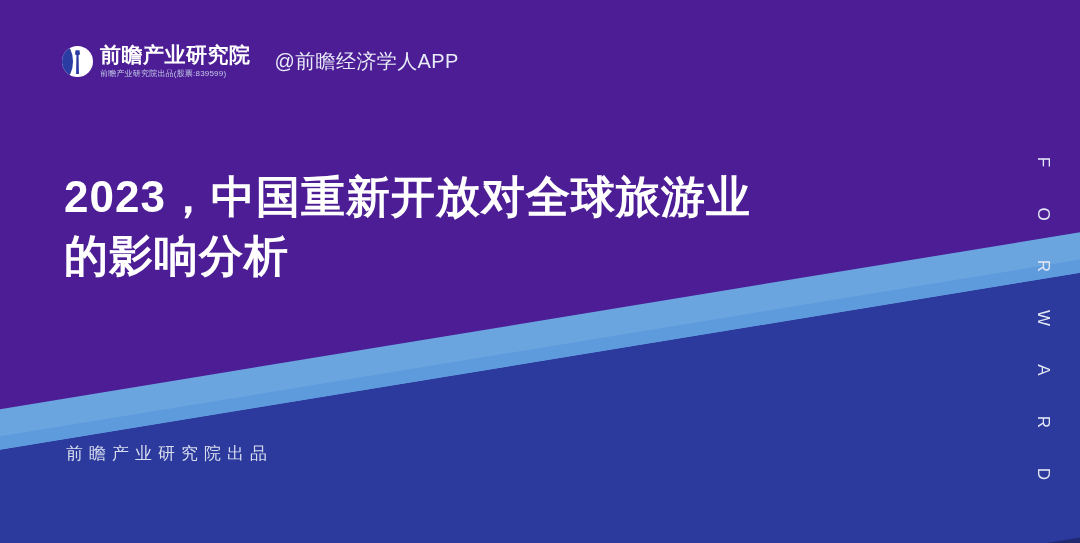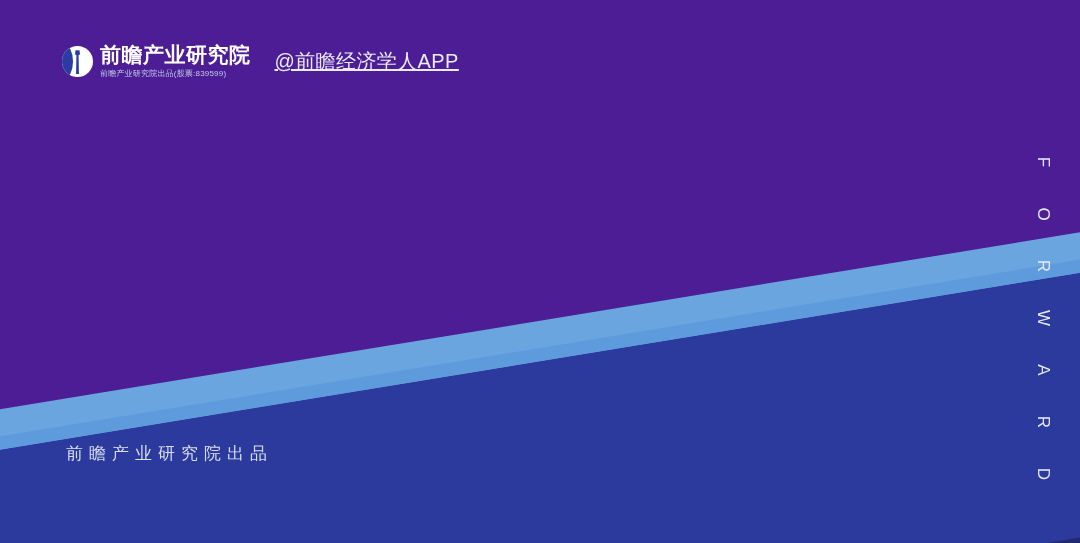--- a/index.html
+++ b/index.html
@@ -94,21 +94,20 @@
     line-height:1.5;
     white-space:nowrap;
     margin-top:1px;
   }
   .app-handle {
     color:#e9ecf8;
     font-size:20px;
     letter-spacing:0.4px;
     white-space:nowrap;
     margin-left:6px;
-    text-decoration:underline;
   }
 
   
   .headline-block {
     position:absolute;
     left:64px; top:168px;
     z-index:5;
   }
   .headline {
     color:#ffffff;
@@ -172,20 +171,22 @@
       <div class="logo-mark"></div>
       <div class="logo-textcol">
         <div class="logo-name">前瞻产业研究院</div>
         <div class="logo-sub">前瞻产业研究院出品(股票:839599)</div>
       </div>
     </div>
     <div class="app-handle">@前瞻经济学人APP</div>
   </div>
 
   <div class="headline-block">
+    <div class="headline">2023，中国重新开放对全球旅游业
+的影响分析</div>
   </div>
 
   <div class="credit">前瞻产业研究院出品</div>
 
   <div class="rail">
     <div class="rail-letter">F</div>
     <div class="rail-letter">O</div>
     <div class="rail-letter">R</div>
     <div class="rail-letter">W</div>
     <div class="rail-letter">A</div>

